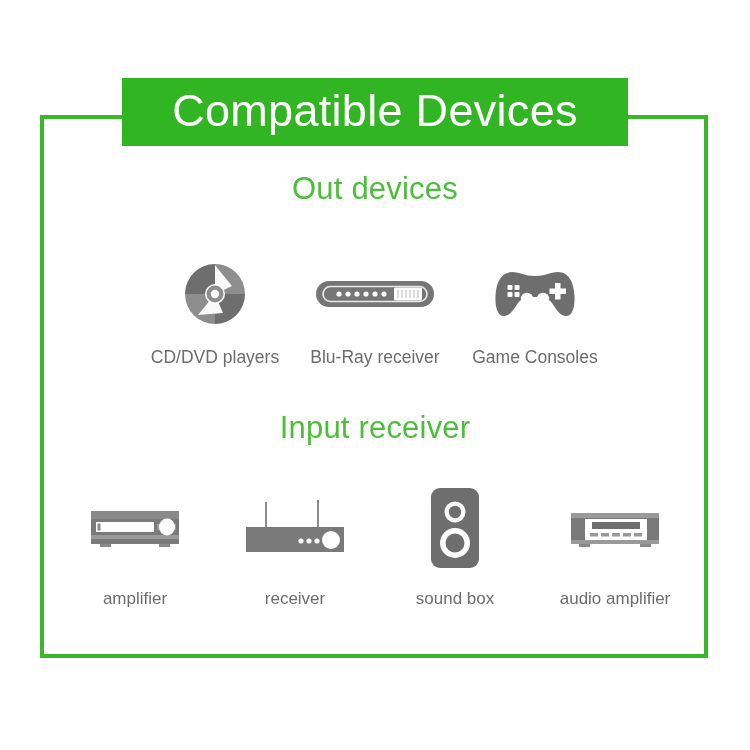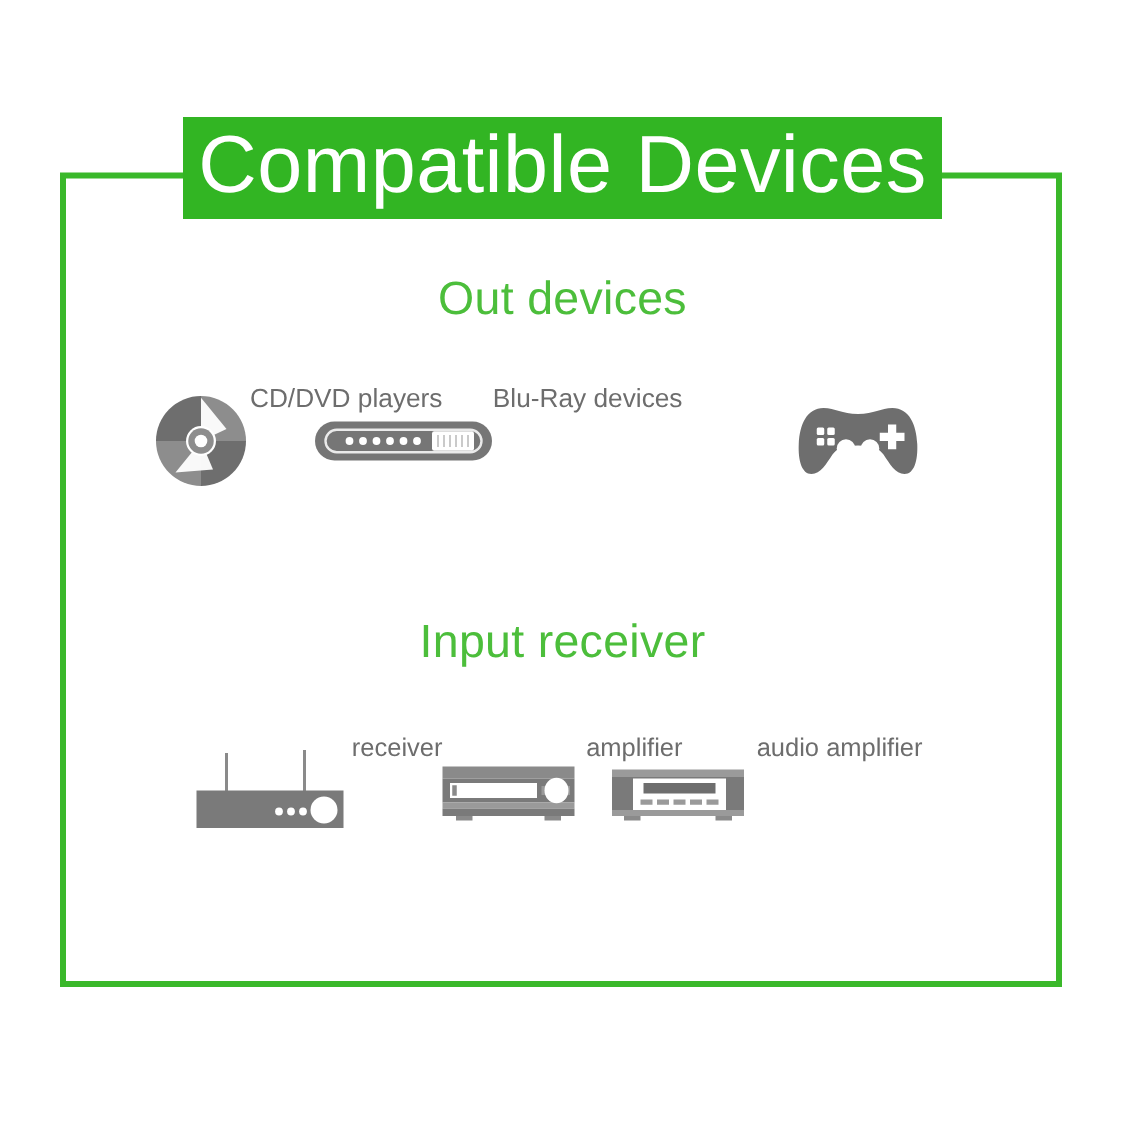--- a/index.html
+++ b/index.html
@@ -41,56 +41,57 @@
     width: 506px;
     height: 68px;
     background: #32b523;
     display: flex;
     align-items: center;
     justify-content: center;
     box-sizing: border-box;
   }
   #title-text {
     color: #ffffff;
-    font-size: 54px;
+    font-size: 45px;
     line-height: 1;
     letter-spacing: 0.3px;
     white-space: nowrap;
     font-weight: normal;
     margin: 0;
     padding-bottom: 4px;
   }
 
   
   .section-heading {
     position: absolute;
     width: 100%;
     text-align: center;
     color: #4cbe3b;
     font-size: 31px;
     line-height: 1;
     font-weight: normal;
     margin: 0;
     letter-spacing: 0.2px;
   }
-  #heading-out   { top: 183px; text-align: center; }
+  #heading-out   { top: 173px; text-align: center; }
   #heading-input { top: 412px; }
 
   
   .device-row {
     position: absolute;
     display: flex;
     align-items: flex-end;
     justify-content: center;
   }
   #row-out   { left: 55px; top: 248px; width: 640px; }
   #row-input { left: 55px; top: 478px; width: 640px; }
 
   .device-cell {
     display: flex;
+    flex-direction: column;
     justify-content: flex-end;
   }
   #row-out   .device-cell { width: 160px; }
   #row-input .device-cell { width: 160px; }
 
   .icon-box {
     height: 92px;
     display: flex;
     align-items: center;
     justify-content: center;
@@ -160,21 +161,21 @@
           <g stroke="#b9b9b9" stroke-width="1">
             <line x1="83" y1="16" x2="83" y2="24"></line>
             <line x1="87" y1="16" x2="87" y2="24"></line>
             <line x1="91" y1="16" x2="91" y2="24"></line>
             <line x1="95" y1="16" x2="95" y2="24"></line>
             <line x1="99" y1="16" x2="99" y2="24"></line>
             <line x1="103" y1="16" x2="103" y2="24"></line>
           </g>
         </svg>
       </div>
-      <div class="device-label">Blu-Ray devices</div>
+      <div class="device-label">Blu-Ray receiver</div>
     </div>
 
 
     <div class="device-cell">
       <div class="icon-box">
         <svg width="86" height="56" viewBox="0 0 86 56">
           <path d="M20 6 C9 6 4 17 3.5 30 C3 41 5.5 50 12 50 C18 50 22 43 26 37
                    C29 33 33 31 43 31 C53 31 57 33 60 37 C64 43 68 50 74 50
                    C80.5 50 83 41 82.5 30 C82 17 77 6 66 6
                    C58 6 54 10 43 10 C32 10 28 6 20 6 Z" fill="#6e6e6e"></path>
@@ -182,63 +183,76 @@
             <rect x="15.5" y="19" width="5" height="5" rx="1"></rect>
             <rect x="22.5" y="19" width="5" height="5" rx="1"></rect>
             <rect x="15.5" y="26" width="5" height="5" rx="1"></rect>
             <rect x="22.5" y="26" width="5" height="5" rx="1"></rect>
           </g>
           <path d="M63 17 h5.5 v5.5 H74 v5.5 h-5.5 V33.5 H63 V28 h-5.5 v-5.5 H63 Z" fill="#ffffff"></path>
           <circle cx="35" cy="33" r="6.2" fill="#ffffff"></circle>
           <circle cx="51" cy="33" r="6.2" fill="#ffffff"></circle>
         </svg>
       </div>
+      <div class="device-label">Game Consoles</div>
     </div>
 
   </div>
 
   <div id="heading-input" class="section-heading">Input receiver</div>
 
   <div id="row-input" class="device-row">
-
-    <div class="device-cell">
-      <div class="icon-box">
-        <svg width="110" height="64" viewBox="0 0 110 64">
-          <line x1="26" y1="6" x2="26" y2="32" stroke="#8a8a8a" stroke-width="2"></line>
-          <line x1="78" y1="4" x2="78" y2="32" stroke="#8a8a8a" stroke-width="2"></line>
-          <rect x="6" y="31" width="98" height="25" fill="#7a7a7a"></rect>
-          <g fill="#ffffff">
-            <circle cx="61" cy="45" r="2.6"></circle>
-            <circle cx="69" cy="45" r="2.6"></circle>
-            <circle cx="77" cy="45" r="2.6"></circle>
-          </g>
-          <circle cx="91" cy="44" r="9" fill="#ffffff"></circle>
-        </svg>
-      </div>
-      <div class="device-label">receiver</div>
-    </div>
 
     <div class="device-cell">
       <div class="icon-box">
         <svg width="104" height="50" viewBox="0 0 104 50">
           <rect x="8" y="8" width="88" height="8" fill="#8a8a8a"></rect>
           <rect x="8" y="16" width="88" height="16" fill="#7a7a7a"></rect>
           <rect x="8" y="32" width="88" height="4" fill="#9a9a9a"></rect>
           <rect x="8" y="36" width="88" height="5" fill="#7a7a7a"></rect>
           <rect x="13" y="19" width="58" height="10" fill="#ffffff"></rect>
           <rect x="14.5" y="20.5" width="3" height="7" fill="#8a8a8a"></rect>
           <rect x="74" y="21" width="19" height="6" fill="#9a9a9a"></rect>
           <ellipse cx="84" cy="24" rx="8" ry="8.5" fill="#ffffff"></ellipse>
           <rect x="17" y="41" width="11" height="3" fill="#8a8a8a"></rect>
           <rect x="76" y="41" width="11" height="3" fill="#8a8a8a"></rect>
         </svg>
       </div>
       <div class="device-label">amplifier</div>
     </div>
 
+    <div class="device-cell">
+      <div class="icon-box">
+        <svg width="110" height="64" viewBox="0 0 110 64">
+          <line x1="26" y1="6" x2="26" y2="32" stroke="#8a8a8a" stroke-width="2"></line>
+          <line x1="78" y1="4" x2="78" y2="32" stroke="#8a8a8a" stroke-width="2"></line>
+          <rect x="6" y="31" width="98" height="25" fill="#7a7a7a"></rect>
+          <g fill="#ffffff">
+            <circle cx="61" cy="45" r="2.6"></circle>
+            <circle cx="69" cy="45" r="2.6"></circle>
+            <circle cx="77" cy="45" r="2.6"></circle>
+          </g>
+          <circle cx="91" cy="44" r="9" fill="#ffffff"></circle>
+        </svg>
+      </div>
+      <div class="device-label">receiver</div>
+    </div>
+
+    <div class="device-cell">
+      <div class="icon-box">
+        <svg width="56" height="84" viewBox="0 0 56 84">
+          <rect x="4" y="2" width="48" height="80" rx="9" ry="9" fill="#6e6e6e"></rect>
+          <circle cx="28" cy="26" r="10.5" fill="#ffffff"></circle>
+          <circle cx="28" cy="26" r="6.2" fill="#6e6e6e"></circle>
+          <circle cx="28" cy="57" r="15" fill="#ffffff"></circle>
+          <circle cx="28" cy="57" r="9.5" fill="#6e6e6e"></circle>
+        </svg>
+      </div>
+      <div class="device-label">sound box</div>
+    </div>
 
     <div class="device-cell">
       <div class="icon-box">
         <svg width="104" height="50" viewBox="0 0 104 50">
           <rect x="8" y="10" width="88" height="5" fill="#9a9a9a"></rect>
           <rect x="8" y="15" width="88" height="22" fill="#7a7a7a"></rect>
           <rect x="8" y="37" width="88" height="4" fill="#9a9a9a"></rect>
           <rect x="22" y="16" width="62" height="21" fill="#ffffff"></rect>
           <rect x="29" y="19" width="48" height="7" fill="#6e6e6e"></rect>
           <g fill="#9a9a9a">

